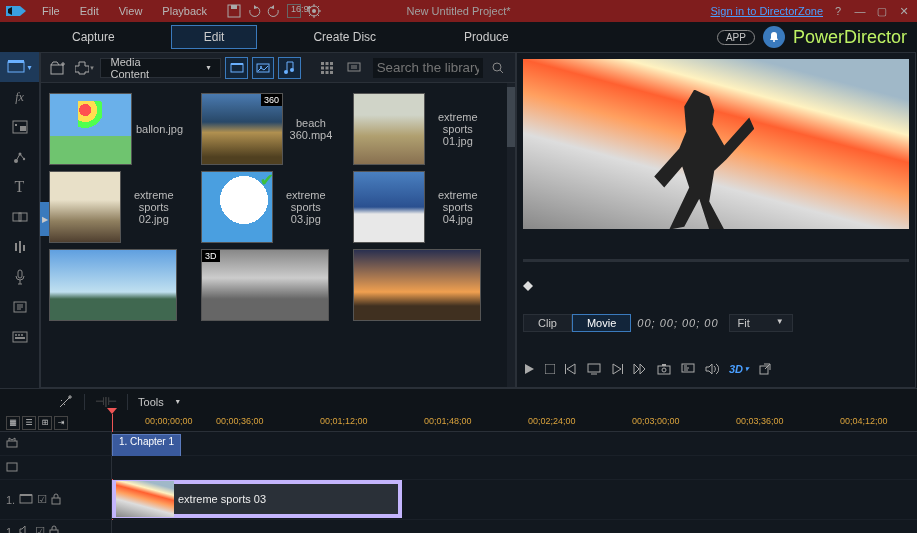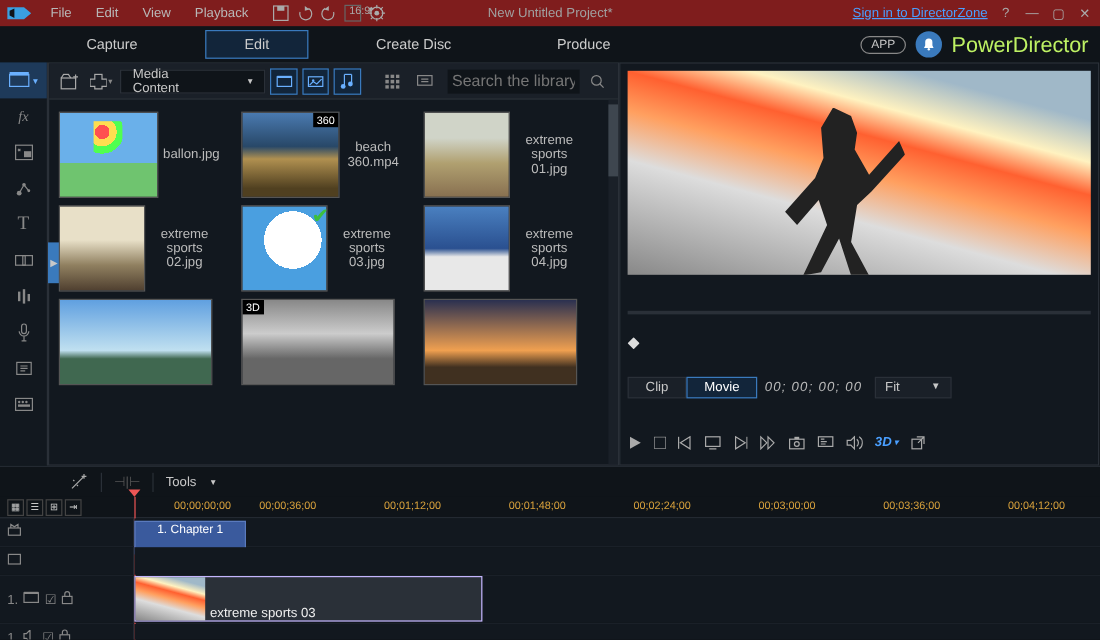--- a/index.html
+++ b/index.html
@@ -64,22 +64,22 @@
 
 .timeline { background: #0f1419; }
 .ruler { height: 18px; display: flex; align-items: center; border-bottom: 1px solid #2a3038; position: relative; }
 .ruler-head-btns { display: flex; gap: 2px; padding: 0 6px; width: 112px; }
 .ruler-head-btns .rb { width: 14px; height: 14px; border: 1px solid #444; cursor: pointer; display: flex; align-items: center; justify-content: center; font-size: 8px; }
 .ruler-body { flex: 1; position: relative; height: 18px; }
 .ruler-mark { position: absolute; top: 2px; color: #d9a23c; font-size: 9px; }
 .track { height: 24px; display: flex; border-bottom: 1px solid #1a2028; }
 .track-head { width: 112px; background: #12181f; display: flex; align-items: center; gap: 4px; padding: 0 6px; color: #888; border-right: 1px solid #2a3038; }
 .track-body { flex: 1; position: relative; background: #12181f; }
-.chapter-chip { position: absolute; left: 0; top: 2px; height: 28px; background: #3a5a9d; color: #fff; font-size: 10px; padding: 1px 18px; border: 1px solid #5a7abd; }
-.clip { position: absolute; left: 0; top: 0; height: 38px; width: 290px; background: #2a3038; border: 1px solid #c4b5fd; display: flex; align-items: flex-end; }
+.chapter-chip { position: absolute; left: 0; top: 2px; height: 28px; background: #3a5a9d; color: #fff; font-size: 10px; padding: 1px 6px; border: 1px solid #5a7abd; }
+.clip { position: absolute; left: 0; top: 0; height: 38px; width: 290px; background: #2a3038; border: 4px solid #c4b5fd; display: flex; align-items: center; }
 .clip-thumb { width: 58px; height: 36px; }
 .clip-label { margin-left: 4px; font-size: 11px; color: #eee; }
 .track-vid { height: 40px; }
 .playhead { position: absolute; left: 0; top: 0; width: 1px; height: 120px; background: #e55; }
 .playhead::before { content: ""; position: absolute; top: -6px; left: -5px; width: 0; height: 0; border: 5px solid transparent; border-top: 6px solid #e55; }
 
 
 .g-ball { background: linear-gradient(#6ab0ea 60%, #6fc46f 60%); position: relative; }
 .g-ball::after { content: ""; position: absolute; left: 50%; top: 10%; width: 24px; height: 30px; background: radial-gradient(circle at 30% 30%, #ff5050 0 6px, #ffde50 6px 12px, #50ff50 12px 18px, transparent 18px); transform: translateX(-50%); }
 .g-bch { background: linear-gradient(#4a7ab0, #284868 40%, #b09050 55%, #504020 90%); }

